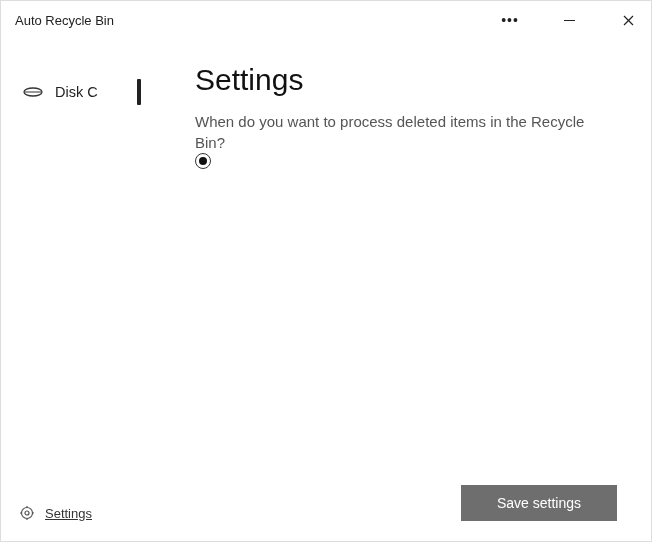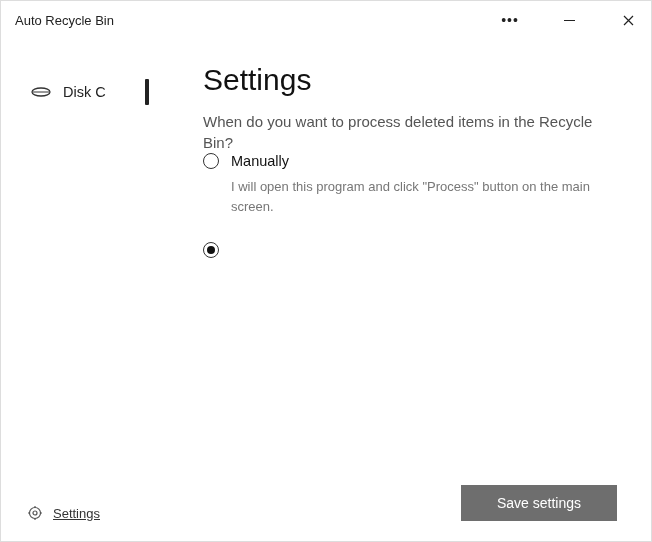--- a/index.html
+++ b/index.html
@@ -37,21 +37,20 @@
     display: flex;
     height: calc(100% - 38px);
   }
   .sidebar {
     width: 160px;
     border-right: 0;
     background: #fff;
     display: flex;
     flex-direction: column;
     padding-top: 34px;
-    margin-left: 8px;
   }
   .sidebar-item {
     display: flex;
     align-items: center;
     height: 38px;
     padding-left: 22px;
     font-size: 14.5px;
     color: #222;
     position: relative;
   }
@@ -183,27 +182,20 @@
     </div>
   </div>
 
   <div class="main">
     <h1 class="page-title">Settings</h1>
     <div class="page-sub">When do you want to process deleted items in the Recycle Bin?</div>
 
     <div id="options-container">
         <div class="option">
           <div class="option-head">
-            <span class="radio"></span>
-            <span>Manually</span>
-          </div>
-          <div class="option-desc">I will open this program and click "Process" button on the main screen.</div>
-        </div>
-        <div class="option">
-          <div class="option-head">
             <span class="radio checked"></span>
           </div>
         </div>
         <div class="option">
         </div>
       </div>
 
     <div class="button-row">
       <button class="save-btn">Save settings</button>
     </div>

